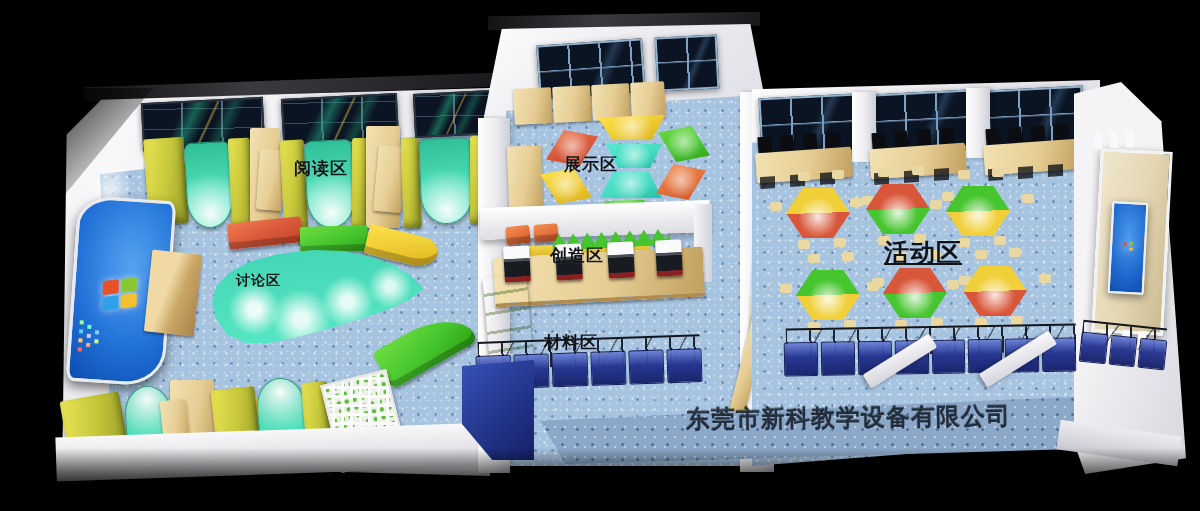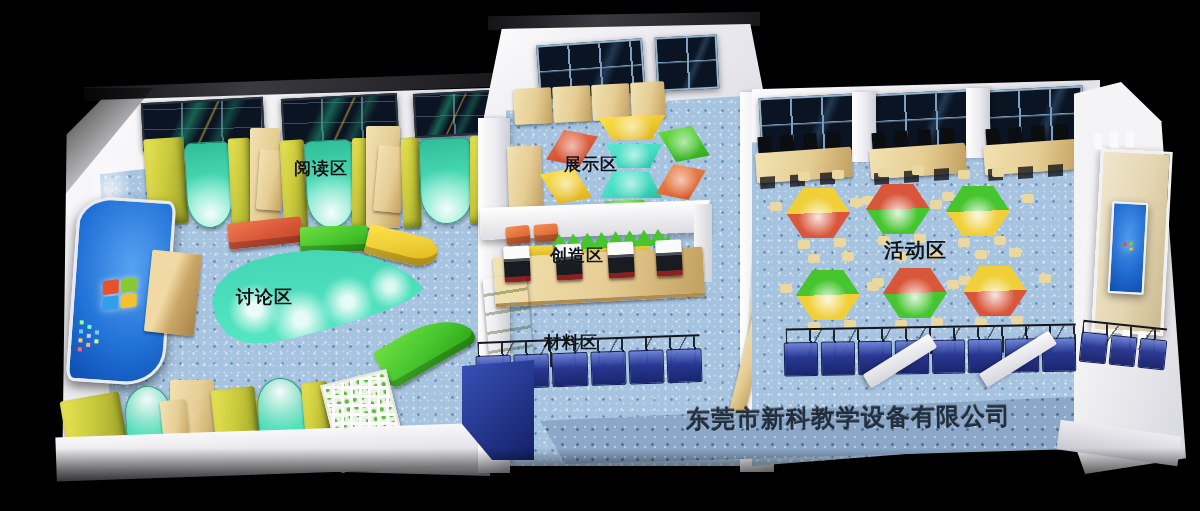--- a/index.html
+++ b/index.html
@@ -280,20 +280,20 @@
   <div class="abs rack" style="left:1082px;top:324px;width:84px;height:22px;transform:rotate(6deg);"></div>
   <div class="abs binrow" style="left:1080px;top:336px;width:86px;height:30px;transform:rotate(6deg);">
     <div class="bin"></div>
       <div class="bin"></div>
       <div class="bin"></div>
   </div>
   <div class="abs wall" style="left:1058px;top:428px;width:122px;height:30px;transform:rotate(8deg);background:linear-gradient(180deg,#ececf0,#c8c8d0);"></div>
 
   <div class="abs zone-label" style="left:294px;top:160px;">阅读区</div>
   <div class="abs zone-label" style="left:564px;top:156px;">展示区</div>
-  <div class="abs zone-label" style="left:236px;top:288px;font-size:18px;">讨论区</div>
+  <div class="abs zone-label" style="left:236px;top:273px;font-size:14px;">讨论区</div>
   <div class="abs zone-label" style="left:550px;top:247px;">创造区</div>
   <div class="abs zone-label" style="left:544px;top:334px;">材料区</div>
-  <div class="abs zone-label" style="left:884px;top:240px;font-size:20px;">活动区</div>
+  <div class="abs zone-label" style="left:884px;top:240px;font-size:25px;text-decoration:underline;">活动区</div>
   <div class="abs company" style="left:686px;top:406px;">东莞市新科教学设备有限公司</div>
 
   <div class="abs" style="left:0;top:448px;width:1200px;height:63px;background:linear-gradient(180deg,rgba(0,0,0,0) 0%,rgba(0,0,0,.65) 45%,#000 75%);"></div>
 </div>
 
 </body></html>

